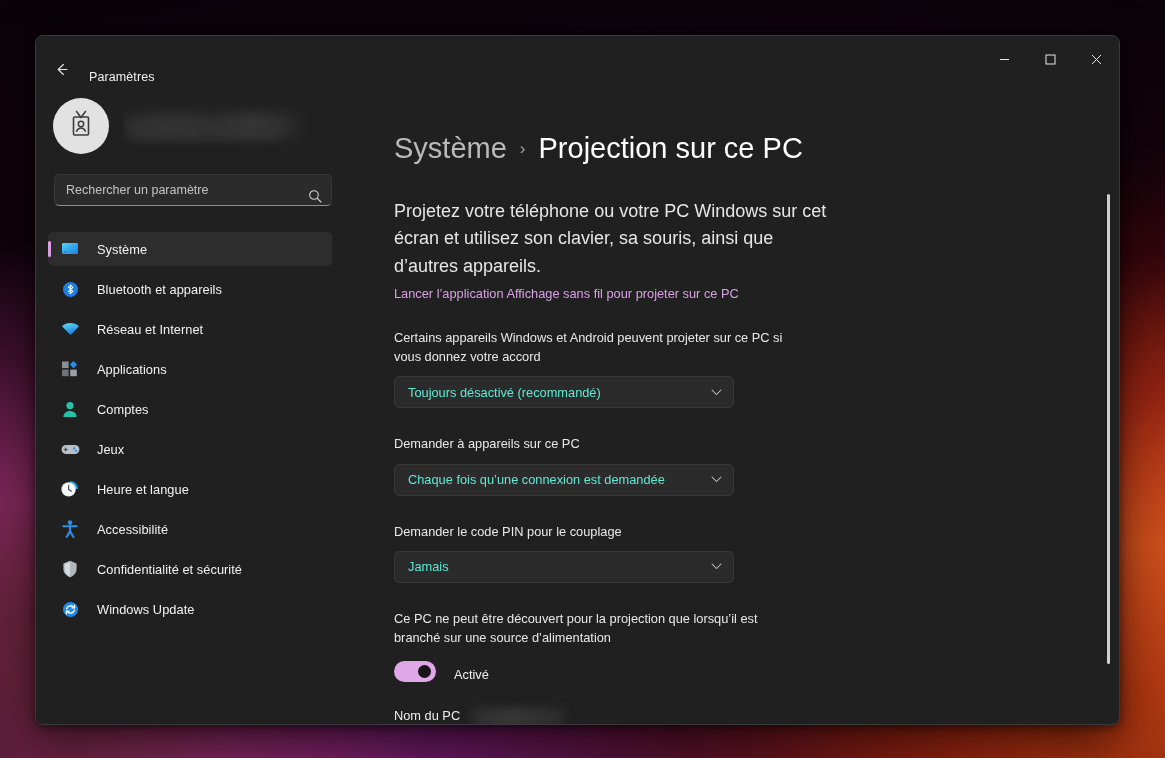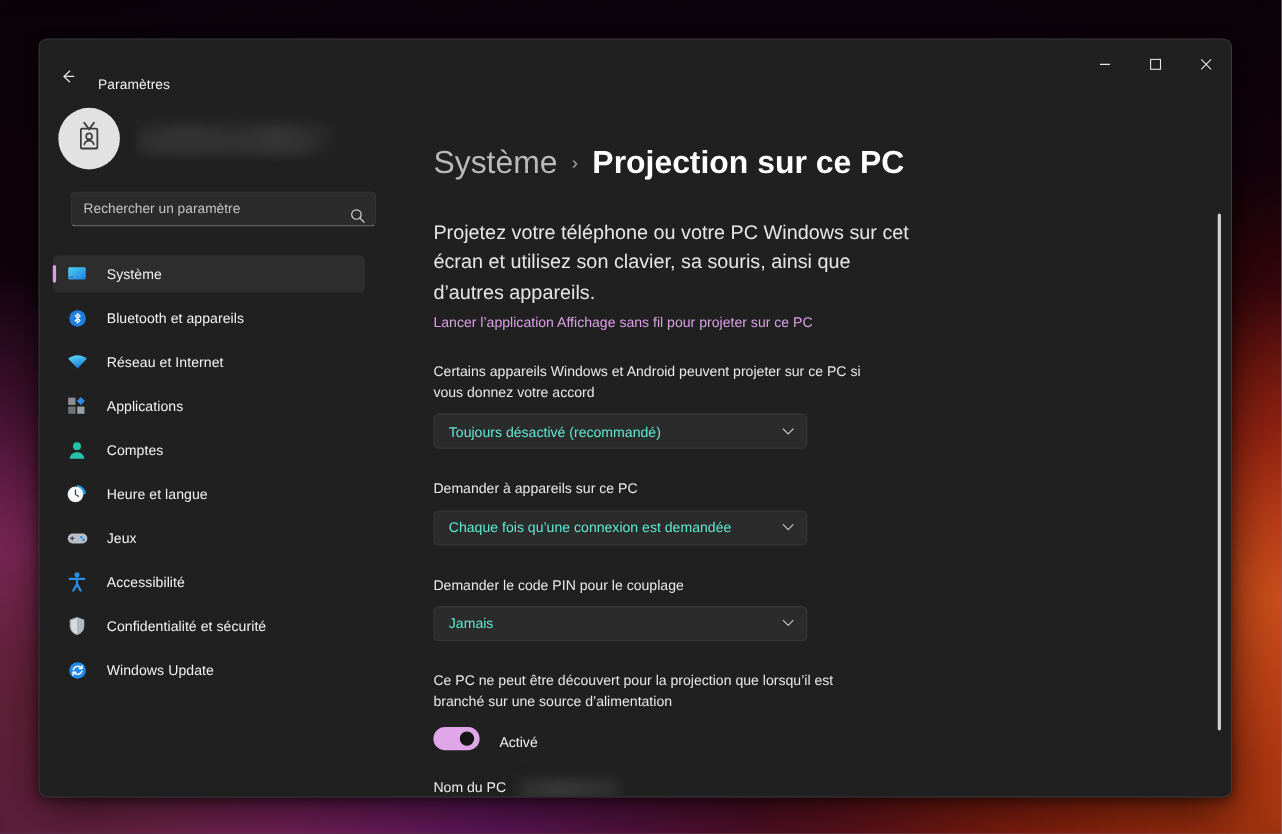--- a/index.html
+++ b/index.html
@@ -146,21 +146,21 @@
   .profile-text .line2 {
     position: absolute;
     left: 8px; top: 22px;
     width: 150px; height: 12px;
     background: #333;
     filter: blur(6px);
     border-radius: 2px;
   }
 
   .search-wrap {
-    margin: 18px 0 0 16px;
+    margin: 18px 0 0 6px;
     position: relative;
     width: 278px;
     height: 44px;
   }
   .search-box {
     width: 100%;
     height: 32px;
     background: #2b2b2b;
     border: 1px solid #373737;
     border-bottom: 1px solid #8d8d8d;
@@ -231,21 +231,21 @@
   }
   .bc-parent {
     font-size: 29px;
     color: #b9b9b9;
     font-weight: normal;
   }
   .bc-sep { color: #a8a8a8; font-size: 17px; }
   .bc-current {
     font-size: 29px;
     color: #ffffff;
-    font-weight: bold;
+    font-weight: normal;
   }
 
   .desc {
     font-size: 18px;
     color: #e6e6e6;
     line-height: 1.52;
     max-width: 445px;
     margin-bottom: 4px;
   }
   .link {
@@ -473,40 +473,40 @@
               <svg width="16" height="17" viewBox="0 0 16 17">
                 <circle cx="8" cy="4.6" r="3.6" fill="#25c2ab"></circle>
                 <path d="M1.4 16c0-3.6 3-5.9 6.6-5.9s6.6 2.3 6.6 5.9H1.4z" fill="#25c2ab"></path>
               </svg>
             </span>
             <span class="nav-label">Comptes</span>
           </div>
 
           <div class="nav-item">
             <span class="nav-icon">
+              <svg width="19" height="13" viewBox="0 0 19 13">
+                <rect x="0.6" y="2" width="17.8" height="9" rx="4.5" fill="#b9bfc6"></rect>
+                <path d="M4.7 5v3M3.2 6.5h3" stroke="#3d444c" stroke-width="1.1" stroke-linecap="round"></path>
+                <circle cx="13" cy="5.4" r="1.15" fill="#2b8fe8"></circle>
+                <circle cx="14.9" cy="7.8" r="1.15" fill="#2b8fe8"></circle>
+              </svg>
+            </span>
+            <span class="nav-label">Jeux</span>
+          </div>
+
+          <div class="nav-item">
+            <span class="nav-icon">
               <svg width="18" height="18" viewBox="0 0 18 18">
                 <path d="M9 1a8 8 0 018 8h-8V1z" fill="#1f9fe0"></path>
                 <circle cx="7.6" cy="9.4" r="7.2" fill="#e9edf1"></circle>
                 <circle cx="7.6" cy="9.4" r="5.9" fill="#fafcfd"></circle>
                 <path d="M7.6 5.4v4.1l2.8 1.7" stroke="#3b4450" stroke-width="1.15" fill="none" stroke-linecap="round"></path>
               </svg>
             </span>
             <span class="nav-label">Heure et langue</span>
-          </div>
-
-          <div class="nav-item">
-            <span class="nav-icon">
-              <svg width="19" height="13" viewBox="0 0 19 13">
-                <rect x="0.6" y="2" width="17.8" height="9" rx="4.5" fill="#b9bfc6"></rect>
-                <path d="M4.7 5v3M3.2 6.5h3" stroke="#3d444c" stroke-width="1.1" stroke-linecap="round"></path>
-                <circle cx="13" cy="5.4" r="1.15" fill="#2b8fe8"></circle>
-                <circle cx="14.9" cy="7.8" r="1.15" fill="#2b8fe8"></circle>
-              </svg>
-            </span>
-            <span class="nav-label">Jeux</span>
           </div>
 
           <div class="nav-item">
             <span class="nav-icon">
               <svg width="16" height="18" viewBox="0 0 16 18">
                 <circle cx="8" cy="2.6" r="2.3" fill="#2b8fe8"></circle>
                 <path d="M1.3 6.3h13.4" stroke="#2b8fe8" stroke-width="2" stroke-linecap="round"></path>
                 <path d="M8 6v5M8 11l-3.4 6M8 11l3.4 6" stroke="#2b8fe8" stroke-width="2" stroke-linecap="round" fill="none"></path>
               </svg>
             </span>

